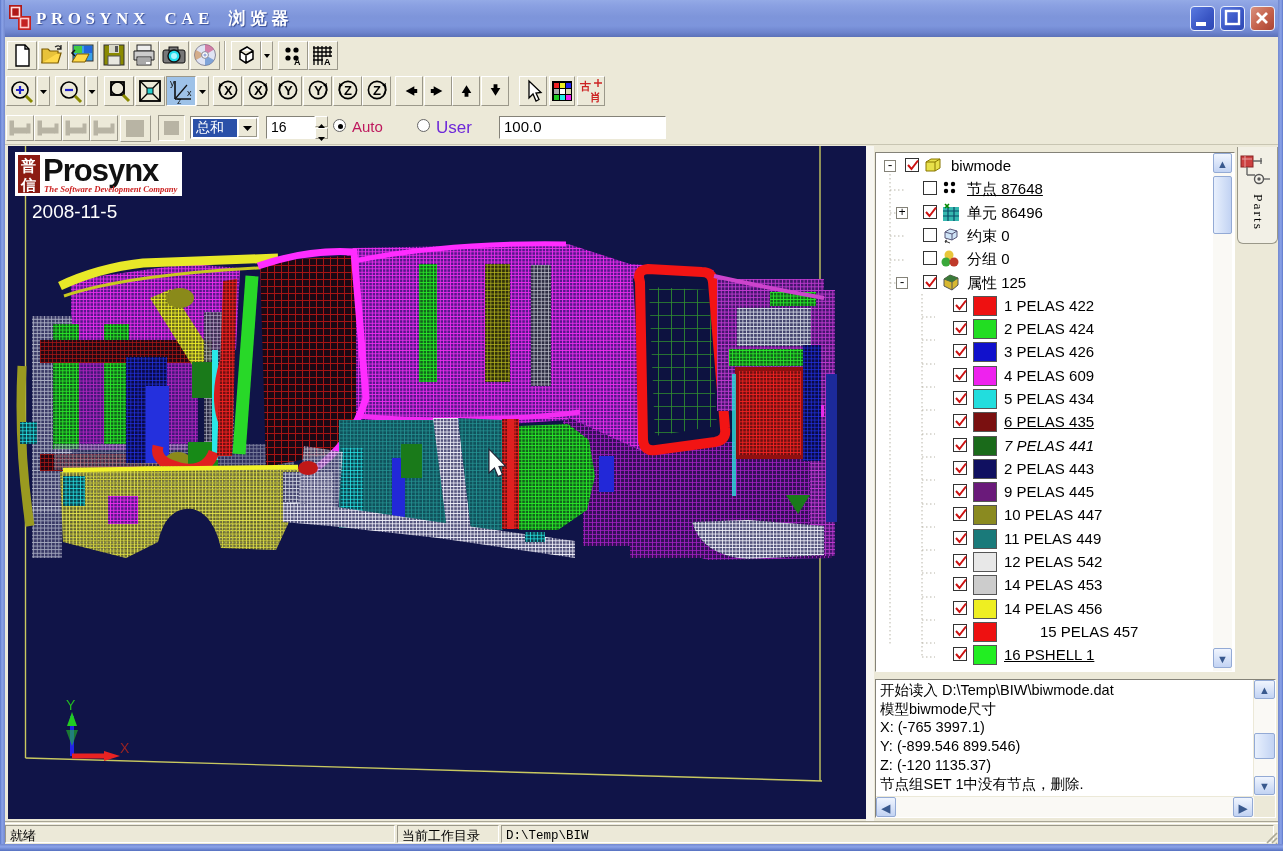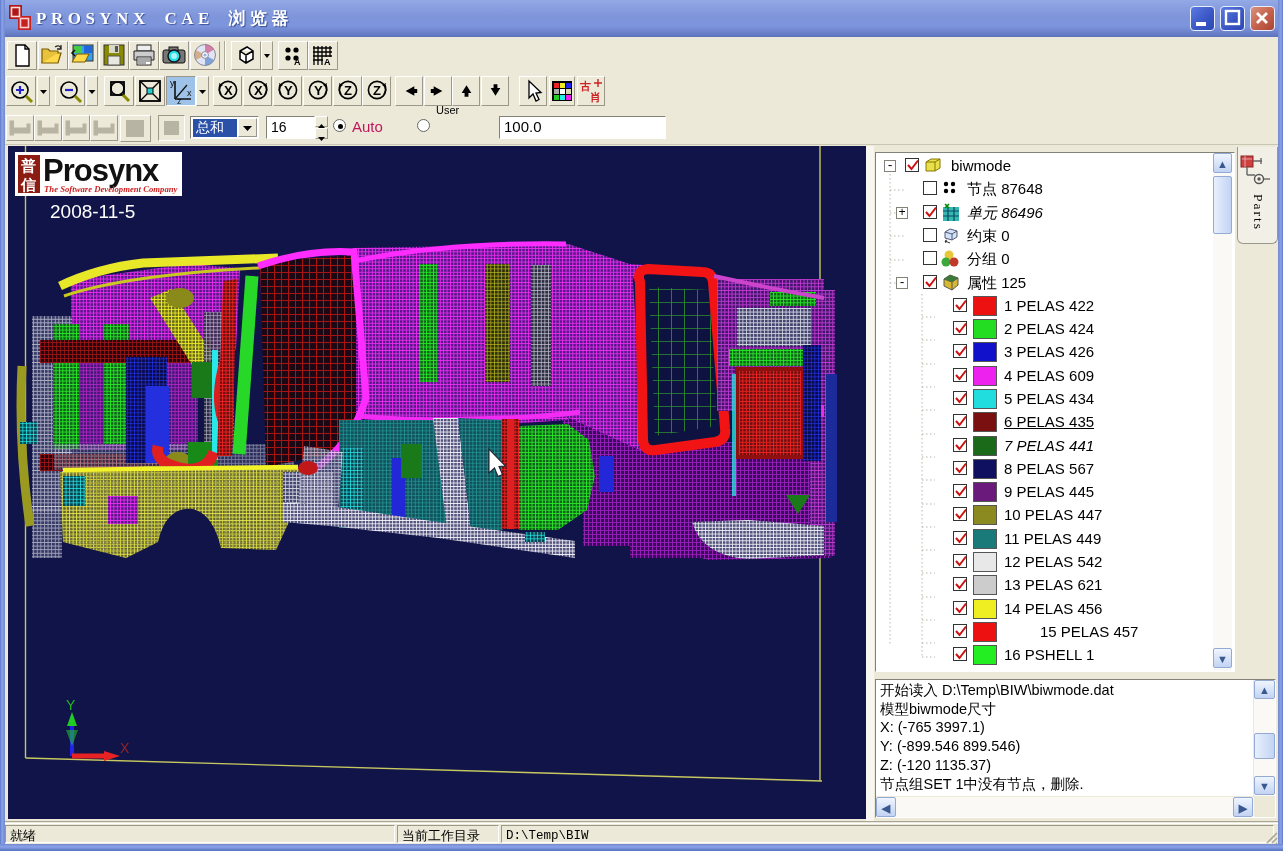--- a/index.html
+++ b/index.html
@@ -17,21 +17,21 @@
 #btn-max { left:1220px; background:linear-gradient(135deg,#5a7ae0,#3955c4 60%,#2e49b4); }
 #btn-close { left:1250px; background:linear-gradient(135deg,#d9917e,#c4604a 55%,#aa4433); }
 .tbrow { left:5px; width:1273px; background:#ece9d8; }
 #tb1 { top:37px; height:37px; }
 #tb2 { top:74px; height:37px; }
 #tb3 { top:111px; height:34px; border-bottom:1px solid #c8c5b2; }
 .tbtn { position:absolute; background:#ece9d8; border:1px solid; border-color:#fff #9b988a #9b988a #fff; }
 .sep { position:absolute; width:2px; border-left:1px solid #aca899; border-right:1px solid #fff; }
 #viewport { left:8px; top:146px; width:858px; height:673px; background:#101448; }
 #logo { left:15px; top:152px; width:167px; height:44px; background:#fff; }
-#date { left:50px; top:201px; color:#fff; font-size:19px; }
+#date { left:32px; top:201px; color:#fff; font-size:19px; }
 #rpanel { left:866px; top:146px; width:412px; height:676px; background:#ece9d8; }
 #treebox { left:875px; top:152px; width:360px; height:520px; background:#fff; border:1px solid; border-color:#848278 #fff #fff #848278; }
 .cb { position:absolute; width:14px; height:14px; background:#fff; border:1px solid #333; }
 .pmbox { position:absolute; width:12px; height:12px; border:1px solid #848278; background:#fff; font-size:12px; line-height:10px; text-align:center; color:#000; font-family:"Liberation Mono",monospace; }
 .sw { position:absolute; width:24px; height:20px; border:1px solid #555; box-sizing:border-box; }
 .ttext { position:absolute; color:#000; font-size:15px; }
 #parts-tab { left:1237px; top:147px; width:41px; height:97px; background:#f2f0e6; border:1px solid #9a9889; border-radius:0 0 6px 6px; border-top:none; }
 #parts-text { left:1250px; top:194px; writing-mode:vertical-rl; font-size:13.5px; color:#000; letter-spacing:2px; font-family:"Liberation Serif",serif;}
 #logbox { left:875px; top:679px; width:401px; height:139px; background:#ece9d8; border:1px solid; border-color:#848278 #fff #fff #848278; }
 #logwhite { left:876px; top:680px; width:377px; height:116px; background:#fff; }
@@ -278,21 +278,21 @@
       </svg></div>
 <div style="position:absolute;top:12px;width:13px;height:11px;background:#ece9d8;border:1px solid;border-color:#fff #9b988a #9b988a #fff;"><svg width="11" height="9">
         <path d="M5.5 7 l3.5 -4 h-7 z" fill="#000"></path>
       </svg></div>
 </div>
 <div class="abs" style="left:333px;top:119px;width:13px;height:13px;border-radius:50%;background:#fff;border:1px solid #666;">
     <div style="position:absolute;left:3.5px;top:3.5px;width:5px;height:5px;border-radius:50%;background:#000;"></div>
   </div>
 <div class="abs" style="left:352px;top:118px;font-size:15px;color:#be185d;">Auto</div>
 <div class="abs" style="left:417px;top:119px;width:13px;height:13px;border-radius:50%;background:#fff;border:1px solid #666;"></div>
-<div class="abs" style="left:436px;top:104px;font-size:11px;color:#000000;">User</div>
+<div class="abs" style="left:436px;top:118px;font-size:17px;color:#6d28d9;">User</div>
 <div class="abs" style="left:499px;top:116px;width:167px;height:23px;background:#fff;border:1px solid;border-color:#848278 #fff #fff #848278;font-size:15px;color:#000;padding:1px 0 0 4px;">100.0</div>
 <div class="abs" id="viewport">
     <svg width="858" height="673" viewBox="0 0 858 673" style="position:absolute;left:0;top:0;">
 <defs>
 <pattern id="pm" width="3.4" height="3.4" patternUnits="userSpaceOnUse">
           <rect width="3.4" height="3.4" fill="#55188a"></rect>
           <path d="M0 0 H3.4 M0 0 V3.4" stroke="#ee2cee" stroke-width="1.8"></path>
         </pattern>
 <pattern id="ppu" width="3.6" height="3.6" patternUnits="userSpaceOnUse">
           <rect width="3.6" height="3.6" fill="#44156e"></rect>
@@ -477,31 +477,31 @@
       <path d="M3 6 L12 6 L12 15 M12 6 L17 3" fill="none" stroke="#887700"></path>
     </svg></div>
 <div class="abs ttext" style="left:951px;top:157px;">biwmode</div>
 <div class="abs cb" style="left:923px;top:181px;"></div>
 <div class="abs" style="left:941px;top:179px;"><svg width="18" height="18" viewBox="0 0 18 18">
       <circle cx="5" cy="5" r="2.2" fill="#000"></circle>
       <circle cx="12" cy="5" r="2.2" fill="#000"></circle>
       <circle cx="5" cy="12" r="2.2" fill="#000"></circle>
       <circle cx="12" cy="12" r="2.2" fill="#000"></circle>
     </svg></div>
-<div class="abs ttext" style="left:967px;top:180px;">节点 87648</div>
+<div class="abs ttext" style="left:967px;top:180px;text-decoration:underline;">节点 87648</div>
 <div class="abs pmbox" style="left:896px;top:207px;">+</div>
 <div class="abs cb" style="left:923px;top:205px;"><svg width="14" height="14" viewBox="0 0 14 14">
       <path d="M2 6 L5.5 10 L12 1.5" fill="none" stroke="#cc1111" stroke-width="2"></path>
     </svg></div>
 <div class="abs" style="left:941px;top:203px;"><svg width="21" height="20" viewBox="0 0 21 20">
       <rect x="2" y="4" width="16" height="14" fill="#35b8b0"></rect>
       <path d="M2 8 h16 M2 13 h16 M7 4 v14 M13 4 v14" stroke="#0a4a66" stroke-width="1.2"></path>
       <path d="M4 1 L8 5 M8 1 L4 5" stroke="#008800" stroke-width="1.6"></path>
     </svg></div>
-<div class="abs ttext" style="left:967px;top:204px;font-style:italic;">单元 86496</div>
+<div class="abs ttext" style="left:967px;top:204px;">单元 86496</div>
 <div class="abs cb" style="left:923px;top:228px;"></div>
 <div class="abs" style="left:941px;top:226px;"><svg width="20" height="19" viewBox="0 0 20 19">
       <path d="M4 6 L9 3 L16 5 L16 11 L11 14 L4 12 Z" fill="#cfe4f7" stroke="#557"></path>
       <path d="M4 6 L11 8 L16 5 M11 8 L11 14" fill="none" stroke="#557"></path>
       <path d="M4 15 l5 2 m-5 -2 l2 -1 m-2 1 l1 2" stroke="#333" stroke-width="1"></path>
     </svg></div>
 <div class="abs ttext" style="left:967px;top:227px;">约束 0</div>
 <div class="abs cb" style="left:923px;top:251px;"></div>
 <div class="abs" style="left:941px;top:249px;"><svg width="20" height="19" viewBox="0 0 20 19">
       <circle cx="8" cy="6" r="4.5" fill="#e8c63a"></circle>
@@ -551,21 +551,21 @@
 <div class="abs ttext" style="left:1004px;top:413px;text-decoration:underline;">6 PELAS 435</div>
 <div class="abs cb" style="left:953px;top:438px;"><svg width="14" height="14" viewBox="0 0 14 14">
       <path d="M2 6 L5.5 10 L12 1.5" fill="none" stroke="#cc1111" stroke-width="2"></path>
     </svg></div>
 <div class="abs sw" style="left:973px;top:436px;background:#1a6a1a;"></div>
 <div class="abs ttext" style="left:1004px;top:437px;font-style:italic;">7 PELAS 441</div>
 <div class="abs cb" style="left:953px;top:461px;"><svg width="14" height="14" viewBox="0 0 14 14">
       <path d="M2 6 L5.5 10 L12 1.5" fill="none" stroke="#cc1111" stroke-width="2"></path>
     </svg></div>
 <div class="abs sw" style="left:973px;top:459px;background:#101060;"></div>
-<div class="abs ttext" style="left:1004px;top:460px;">8 PELAS 567</div>
+<div class="abs ttext" style="left:1004px;top:460px;">2 PELAS 443</div>
 <div class="abs cb" style="left:953px;top:484px;"><svg width="14" height="14" viewBox="0 0 14 14">
       <path d="M2 6 L5.5 10 L12 1.5" fill="none" stroke="#cc1111" stroke-width="2"></path>
     </svg></div>
 <div class="abs sw" style="left:973px;top:482px;background:#6a1a7a;"></div>
 <div class="abs ttext" style="left:1004px;top:483px;">9 PELAS 445</div>
 <div class="abs cb" style="left:953px;top:507px;"><svg width="14" height="14" viewBox="0 0 14 14">
       <path d="M2 6 L5.5 10 L12 1.5" fill="none" stroke="#cc1111" stroke-width="2"></path>
     </svg></div>
 <div class="abs sw" style="left:973px;top:505px;background:#8a8a20;"></div>
 <div class="abs ttext" style="left:1004px;top:506px;">10 PELAS 447</div>
@@ -576,36 +576,36 @@
 <div class="abs ttext" style="left:1004px;top:530px;">11 PELAS 449</div>
 <div class="abs cb" style="left:953px;top:554px;"><svg width="14" height="14" viewBox="0 0 14 14">
       <path d="M2 6 L5.5 10 L12 1.5" fill="none" stroke="#cc1111" stroke-width="2"></path>
     </svg></div>
 <div class="abs sw" style="left:973px;top:552px;background:#e8e8e8;"></div>
 <div class="abs ttext" style="left:1004px;top:553px;">12 PELAS 542</div>
 <div class="abs cb" style="left:953px;top:577px;"><svg width="14" height="14" viewBox="0 0 14 14">
       <path d="M2 6 L5.5 10 L12 1.5" fill="none" stroke="#cc1111" stroke-width="2"></path>
     </svg></div>
 <div class="abs sw" style="left:973px;top:575px;background:#cccccc;"></div>
-<div class="abs ttext" style="left:1004px;top:576px;">13 PELAS 621</div>
+<div class="abs ttext" style="left:1004px;top:576px;">14 PELAS 453</div>
 <div class="abs cb" style="left:953px;top:601px;"><svg width="14" height="14" viewBox="0 0 14 14">
       <path d="M2 6 L5.5 10 L12 1.5" fill="none" stroke="#cc1111" stroke-width="2"></path>
     </svg></div>
 <div class="abs sw" style="left:973px;top:599px;background:#eeee22;"></div>
 <div class="abs ttext" style="left:1004px;top:600px;">14 PELAS 456</div>
 <div class="abs cb" style="left:953px;top:624px;"><svg width="14" height="14" viewBox="0 0 14 14">
       <path d="M2 6 L5.5 10 L12 1.5" fill="none" stroke="#cc1111" stroke-width="2"></path>
     </svg></div>
 <div class="abs sw" style="left:973px;top:622px;background:#ee1111;"></div>
 <div class="abs ttext" style="left:1004px;top:623px;margin-left:36px;">15 PELAS 457</div>
 <div class="abs cb" style="left:953px;top:647px;"><svg width="14" height="14" viewBox="0 0 14 14">
       <path d="M2 6 L5.5 10 L12 1.5" fill="none" stroke="#cc1111" stroke-width="2"></path>
     </svg></div>
 <div class="abs sw" style="left:973px;top:645px;background:#22ee22;"></div>
-<div class="abs ttext" style="left:1004px;top:646px;">16 PSHELL 1</div>
+<div class="abs ttext" style="left:1004px;top:646px;text-decoration:underline;">16 PSHELL 1</div>
 <div class="abs strack" style="left:1213px;top:153px;width:19px;height:518px;"></div>
 <div class="abs sbtn" style="left:1213px;top:153px;width:19px;height:20px;">
     <span class="sglyph" style="margin-top:4px;">▲</span>
   </div>
 <div class="abs sthumb" style="left:1213px;top:176px;width:19px;height:58px;"></div>
 <div class="abs sbtn" style="left:1213px;top:648px;width:19px;height:20px;">
     <span class="sglyph" style="margin-top:4px;">▼</span>
   </div>
 <div class="abs" id="parts-tab"></div>
 <svg class="abs" style="left:1240px;top:153px" width="34" height="38" viewBox="0 0 34 38">

